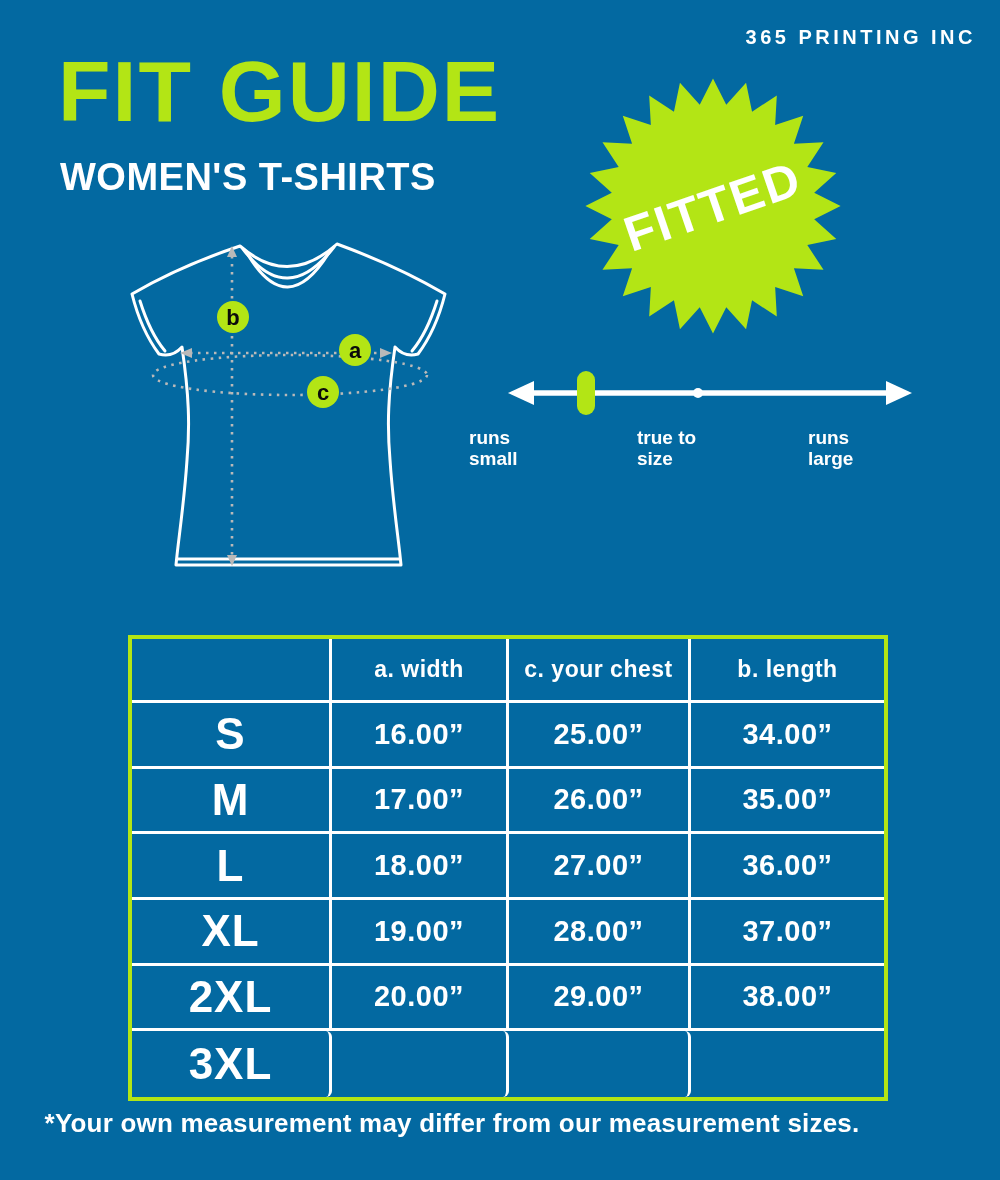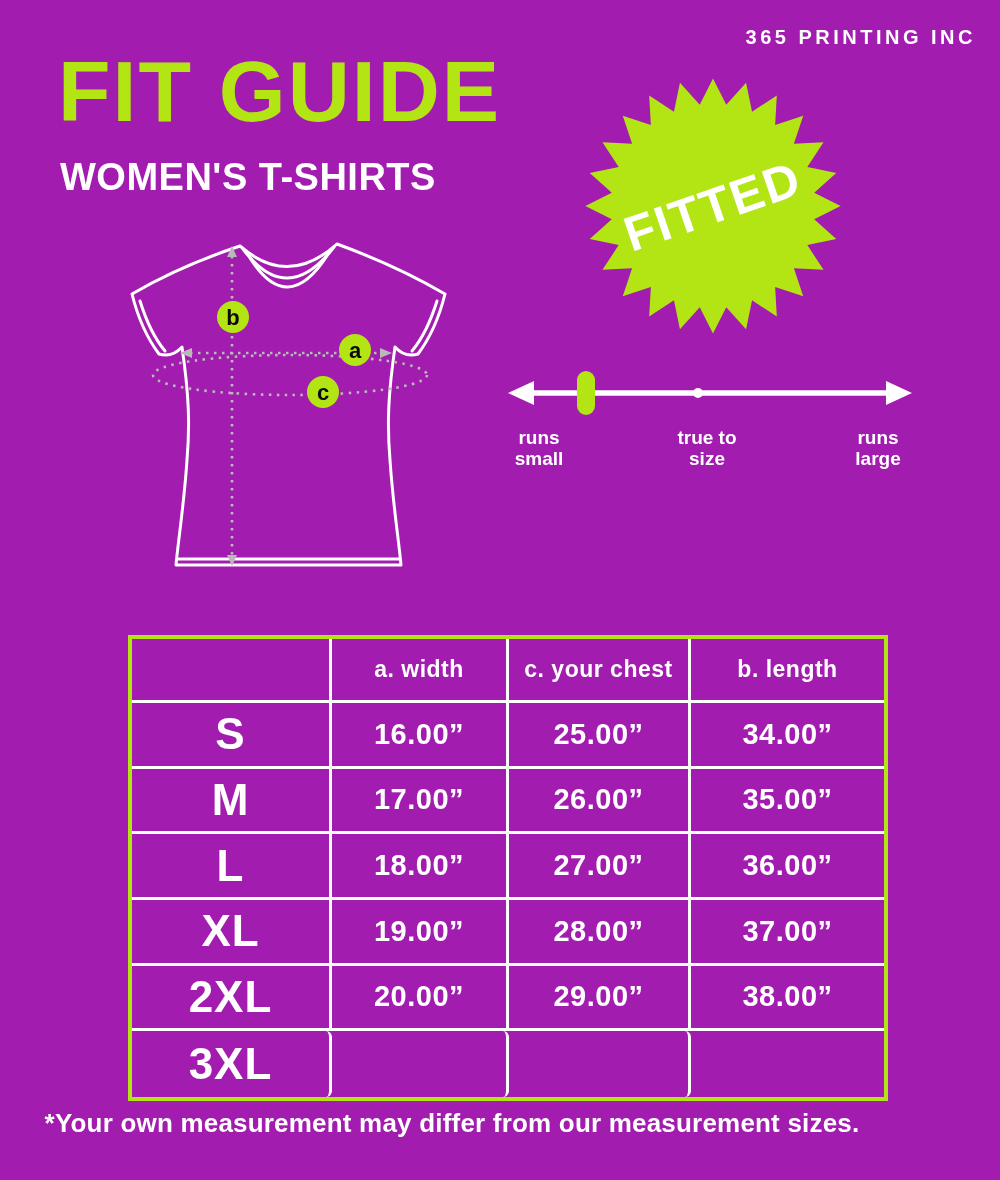--- a/index.html
+++ b/index.html
@@ -5,21 +5,21 @@
   html,body{margin:0;padding:0;}
   body{
     background:#0b0b0b;
     font-family:"Liberation Sans", sans-serif;
     -webkit-font-smoothing:antialiased;
   }
   .page{
     position:relative;
     width:1000px;
     height:1180px;
-    background:#a21caf;
+    background:#0369a1;
     overflow:hidden;
   }
   
   .brand{
     position:absolute; top:26px; right:24px;
     color:#fff; font-size:20px; font-weight:bold;
     letter-spacing:3.5px; white-space:nowrap;
   }
   .title{
     position:absolute; left:58px; top:48px; margin:0;
@@ -42,21 +42,21 @@
   }
   .badge-label span{
     transform:rotate(-19deg);
     color:#fff; font-size:49px; font-weight:bold; letter-spacing:2px;
   }
   
   .scale{ position:absolute; left:500px; top:355px; width:420px; height:130px; }
   .scale-label{
     position:absolute; top:72px; width:140px;
     color:#fff; font-size:19px; font-weight:bold;
-    text-align:center; line-height:21px;
+    text-align:left; line-height:21px;
   }
   .scale-label.l0{ left:-31px; }
   .scale-label.l1{ left:137px; }
   .scale-label.l2{ left:308px; }
   
   .chart{
     position:absolute; left:128px; top:635px;
     width:760px; height:466px; box-sizing:border-box;
     border:4px solid #b3e515;
     display:grid;

